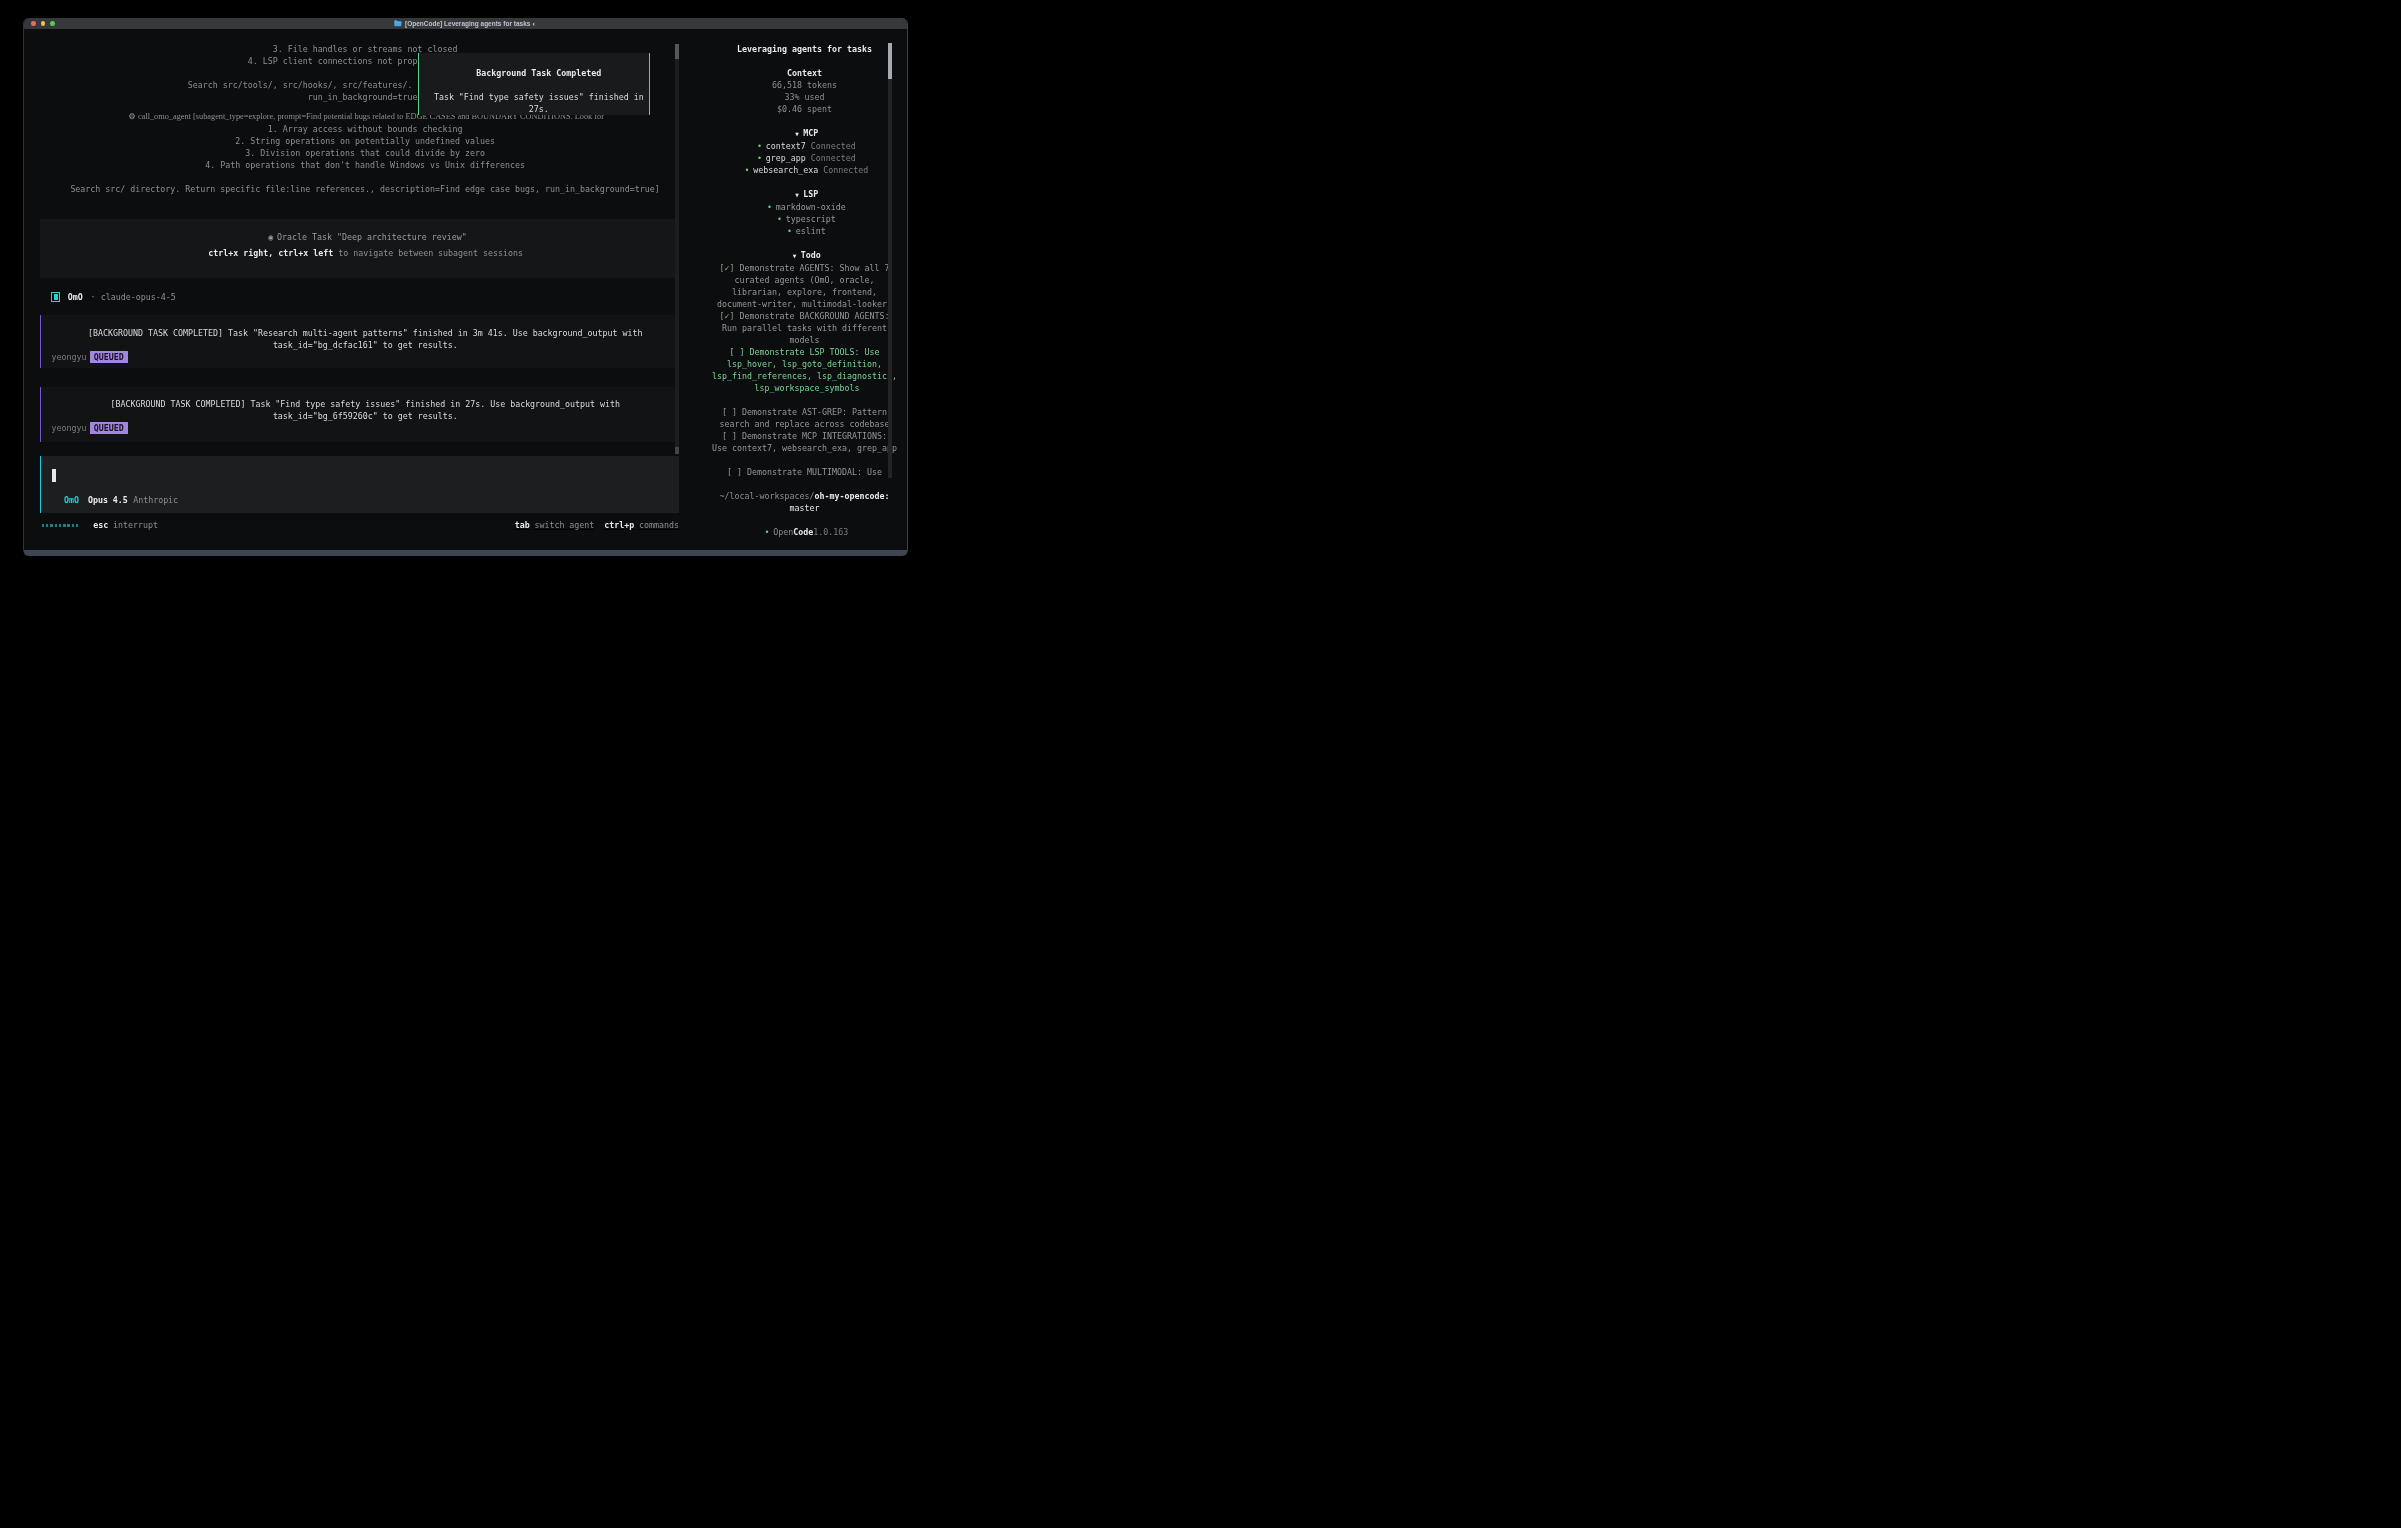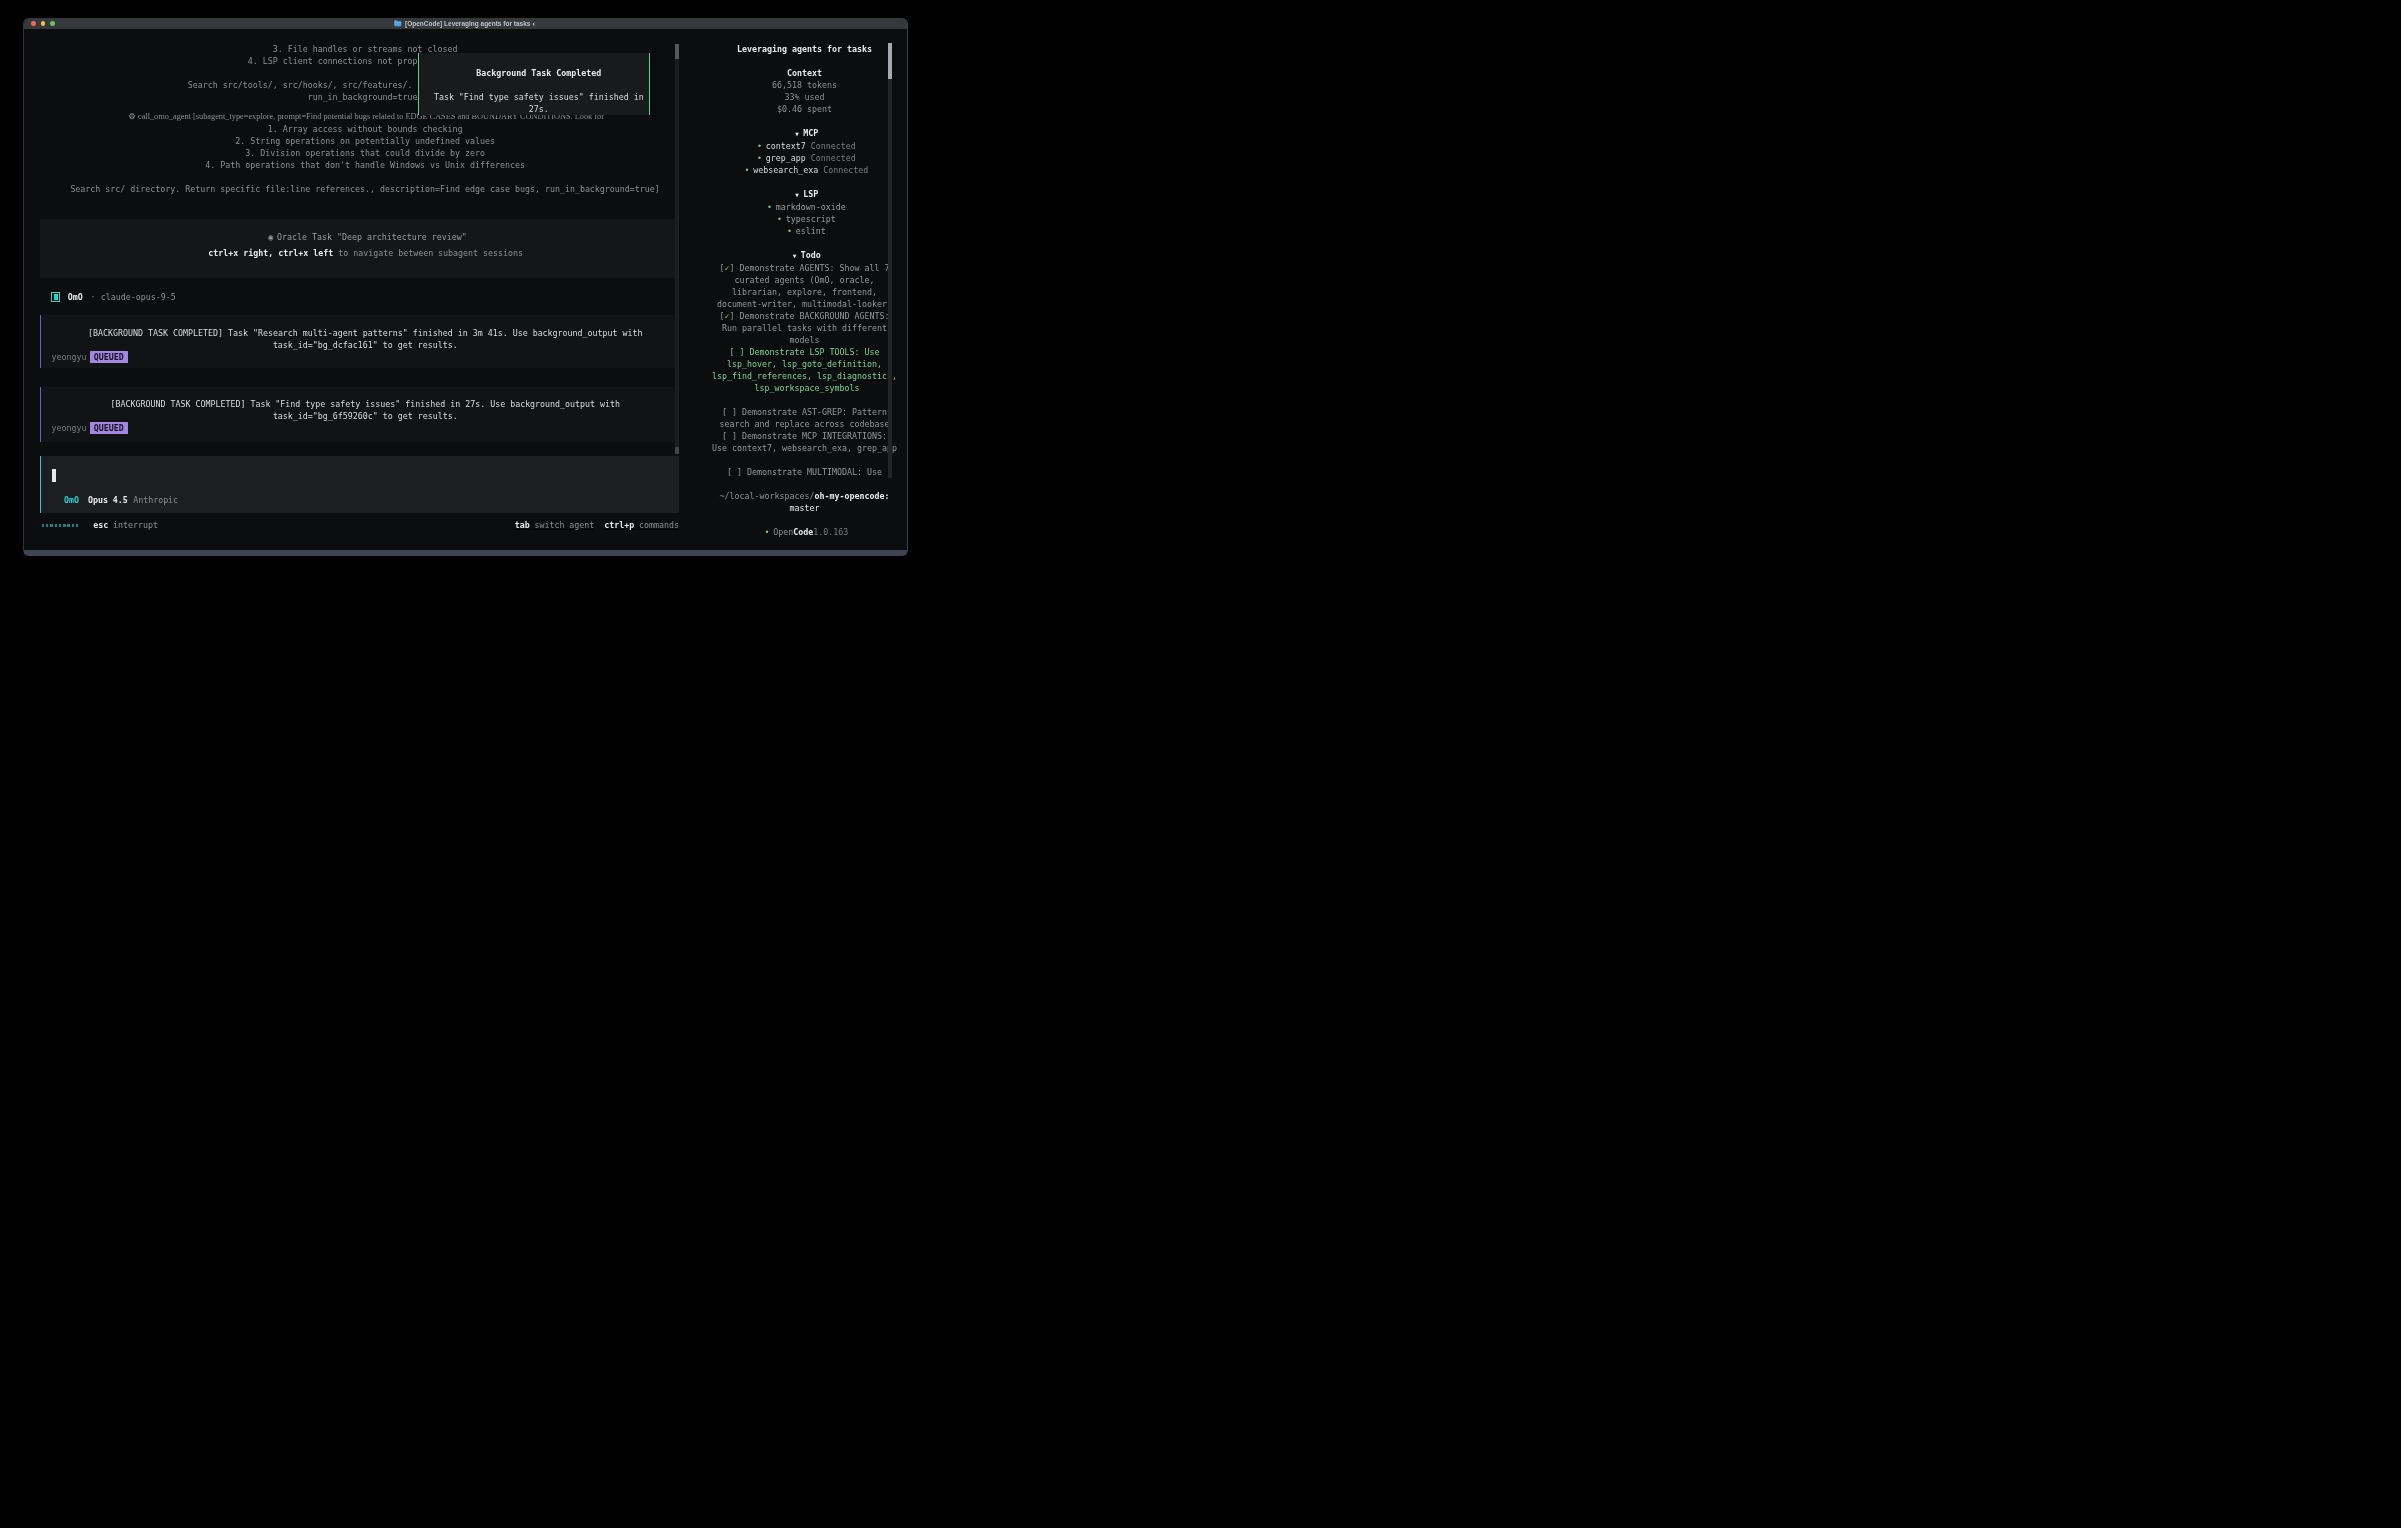--- a/index.html
+++ b/index.html
@@ -139,21 +139,21 @@
         <span class="white b">ctrl+x right, ctrl+x left</span><span class="gray"> to navigate between subagent sessions</span>
       </div>
     </div>
 
     <div class="agent-line">
       <span class="omo-icon">
           <i></i>
         </span>
       <span class="white b">OmO</span>
       <span class="agent-sep">·</span>
-      <span class="gray">claude-opus-9-5</span>
+      <span class="gray">claude-opus-4-5</span>
     </div>
 
     <div class="task-box">
       <div class="txt">[BACKGROUND TASK COMPLETED] Task "Research multi-agent patterns" finished in 3m 41s. Use background_output with</div>
       <div class="txt">task_id="bg_dcfac161" to get results.</div>
       <div class="task-meta">
         <span class="gray2">yeongyu</span>
         <span class="badge">QUEUED</span>
       </div>
     </div>

